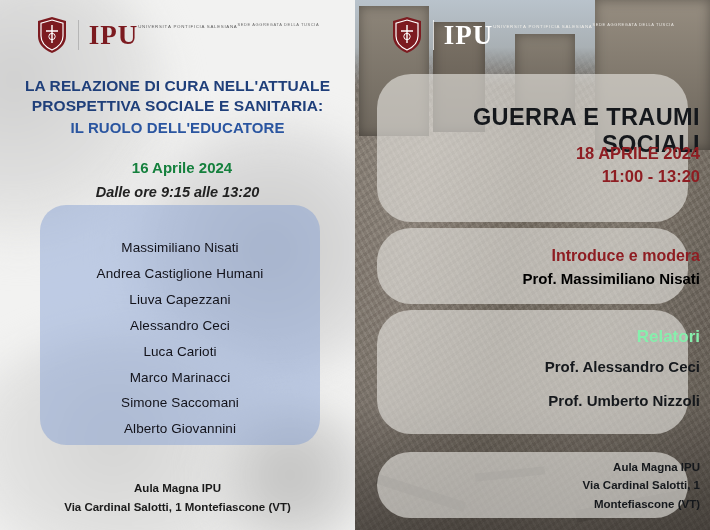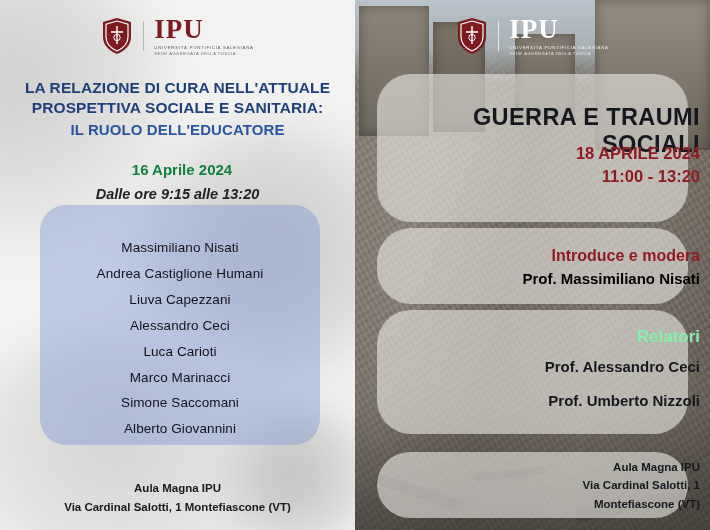--- a/index.html
+++ b/index.html
@@ -65,21 +65,21 @@
   }
   .crest {
     width: 32px;
     height: 38px;
     position: relative;
     display: block;
   }
   .crest svg { display:block; }
   .logo-text-wrap {
     display: flex;
-    flex-direction: column;
+    flex-direction: row;
     align-items: flex-start;
     line-height: 1;
   }
   .logo-ipu {
     font-family: "Liberation Serif", serif;
     font-size: 27px;
     font-weight: bold;
     letter-spacing: 1px;
     color: #7c1b20;
   }

